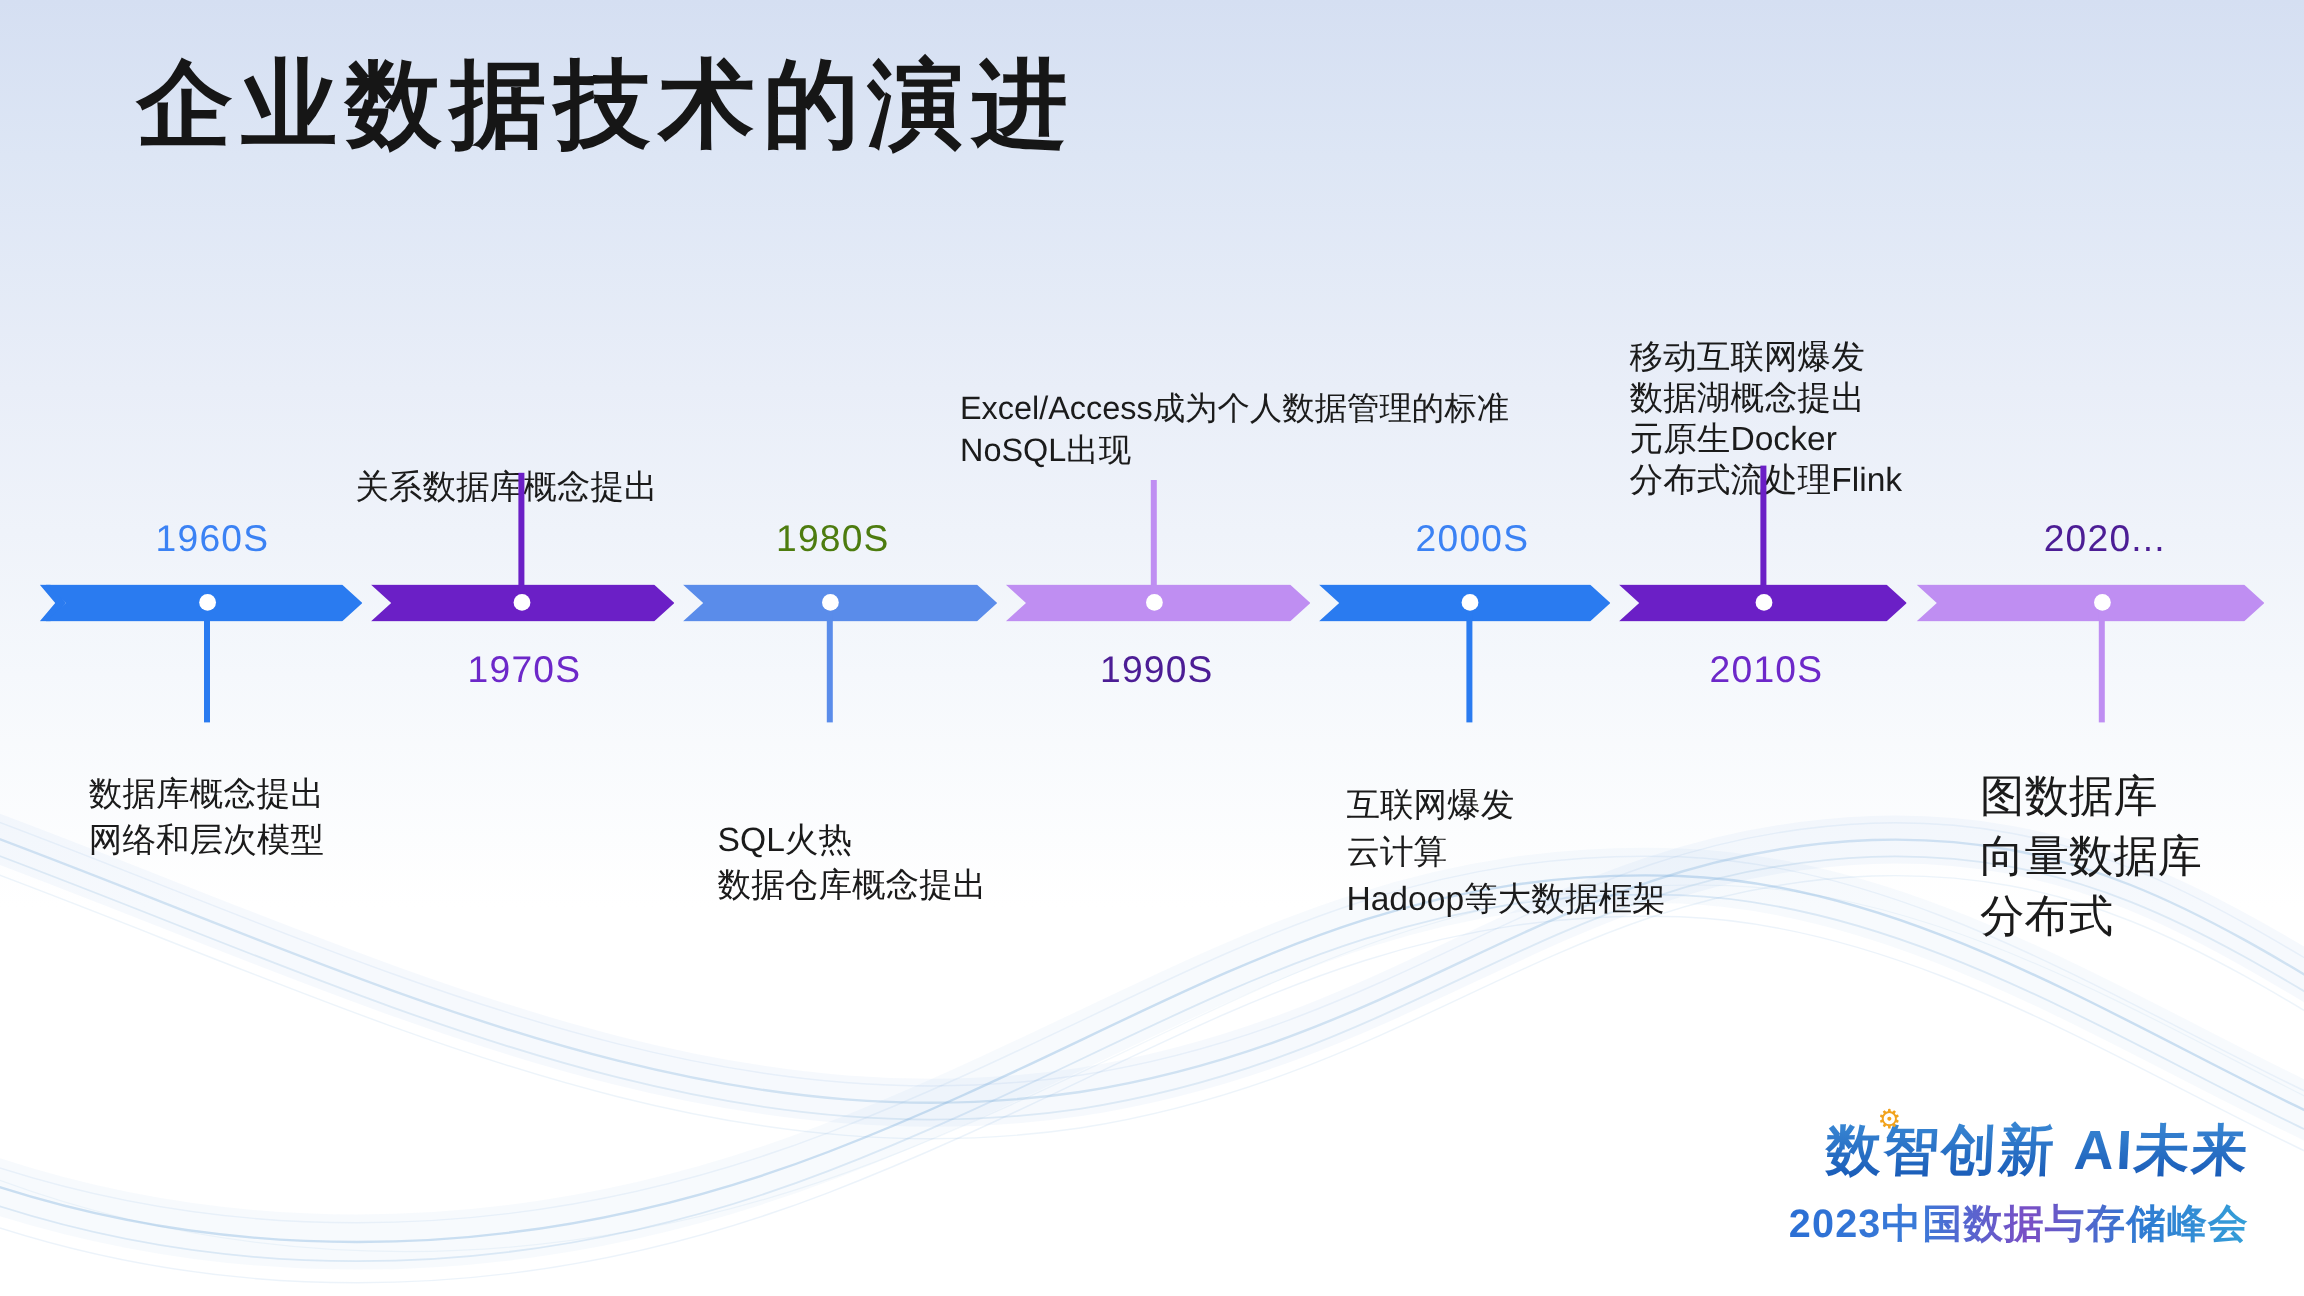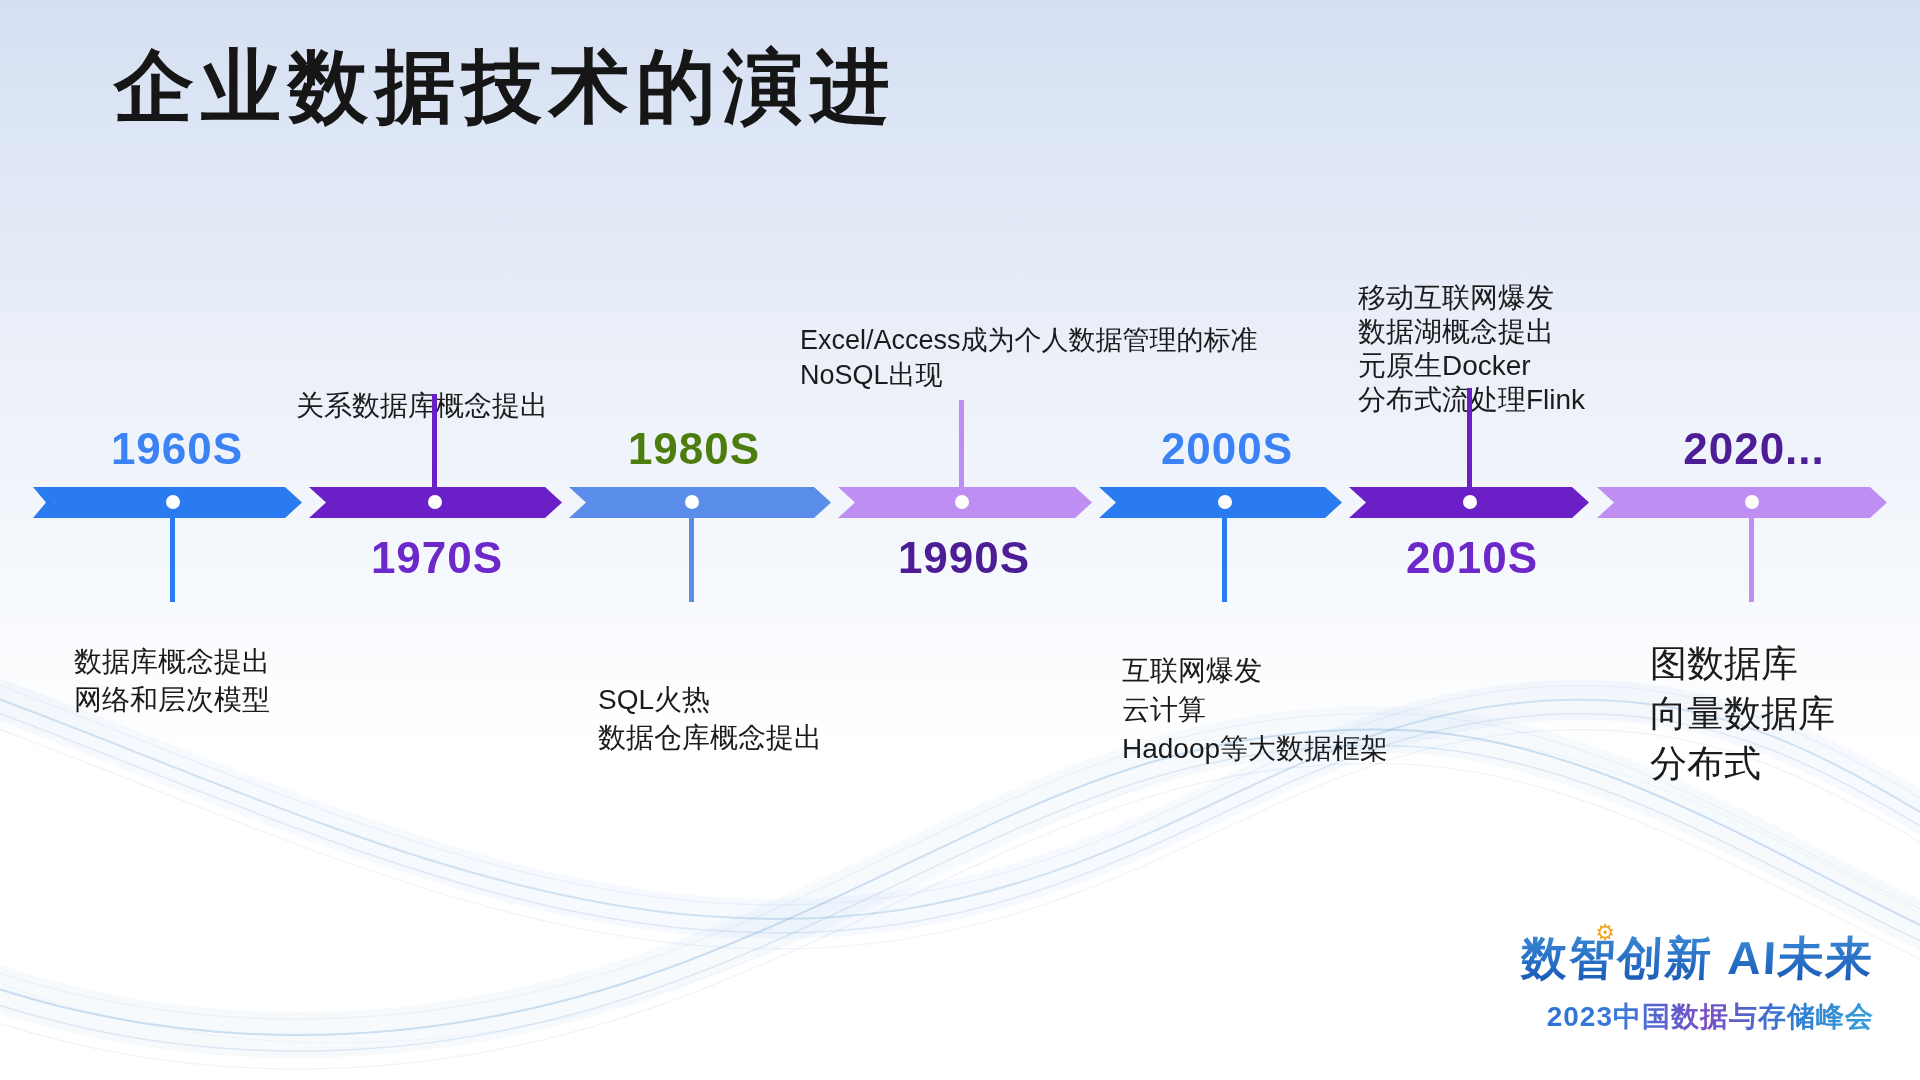--- a/index.html
+++ b/index.html
@@ -27,21 +27,21 @@
     clip-path:polygon(0 0, 13px 50%, 0 100%, 9px 100%, 22px 50%, 9px 0);
   }
   .c1{ background:#2a7bf0; } .c2{ background:#6b1fc6; }
   .c3{ background:#5a8cea; } .c4{ background:#bf8ef2; }
 
   .dot{ position:absolute; top:495px; width:14px; height:14px; border-radius:50%; background:#ffffff; z-index:3; }
   .conn{ position:absolute; width:5px; z-index:2; }
 
   .decade{
     position:absolute; transform:translateX(-50%); white-space:nowrap;
-    font-size:44px; font-weight:700; line-height:48px; letter-spacing:1px;
+    font-size:31px; font-weight:400; line-height:48px; letter-spacing:1px;
   }
   .dec-above{ top:425px; } .dec-below{ top:534px; }
   .l1{ color:#3b82f4; } .l2{ color:#6d28c9; } .l3{ color:#4d7c0f; } .l4{ color:#4c1d95; }
 
   .notes{ position:absolute; color:#1b1b1b; font-size:28px; line-height:38px; white-space:nowrap;margin-top:33px; }
 
   
   .s1 .bar{ left:38px;  width:264px; }
   .s1 .dot{ left:166px; } .s1 .conn{ left:170px; top:502px; height:100px; background:#2a7bf0; }
   .s1 .decade{ left:177px; }
@@ -83,21 +83,21 @@
     font-size:46px; font-weight:900; letter-spacing:2px; white-space:nowrap;
     background:linear-gradient(180deg,#3e8ed8 0%,#1a5cb8 85%);
     -webkit-background-clip:text; background-clip:text; color:transparent;
     transform:skewX(-3deg);
   }
   .gear{
     position:absolute; left:74px; top:-8px; font-size:22px; color:#f2a31d;
     background:none; -webkit-background-clip:initial; background-clip:initial;
   }
   .brand-line2{
-    margin-top:8px; font-size:28px; font-weight:900; letter-spacing:1px; white-space:nowrap;
+    margin-top:8px; font-size:33px; font-weight:900; letter-spacing:1px; white-space:nowrap;
     background:linear-gradient(90deg,#2b6fd4 0%,#3a7ad8 28%,#7a4ec5 52%,#2f7ad2 76%,#35a0d8 100%);
     -webkit-background-clip:text; background-clip:text; color:transparent;
   }
 </style>
 </head>
 <body>
 
 <div class="slide">
 
   <svg class="waves" viewBox="0 0 1920 450" preserveAspectRatio="none">

